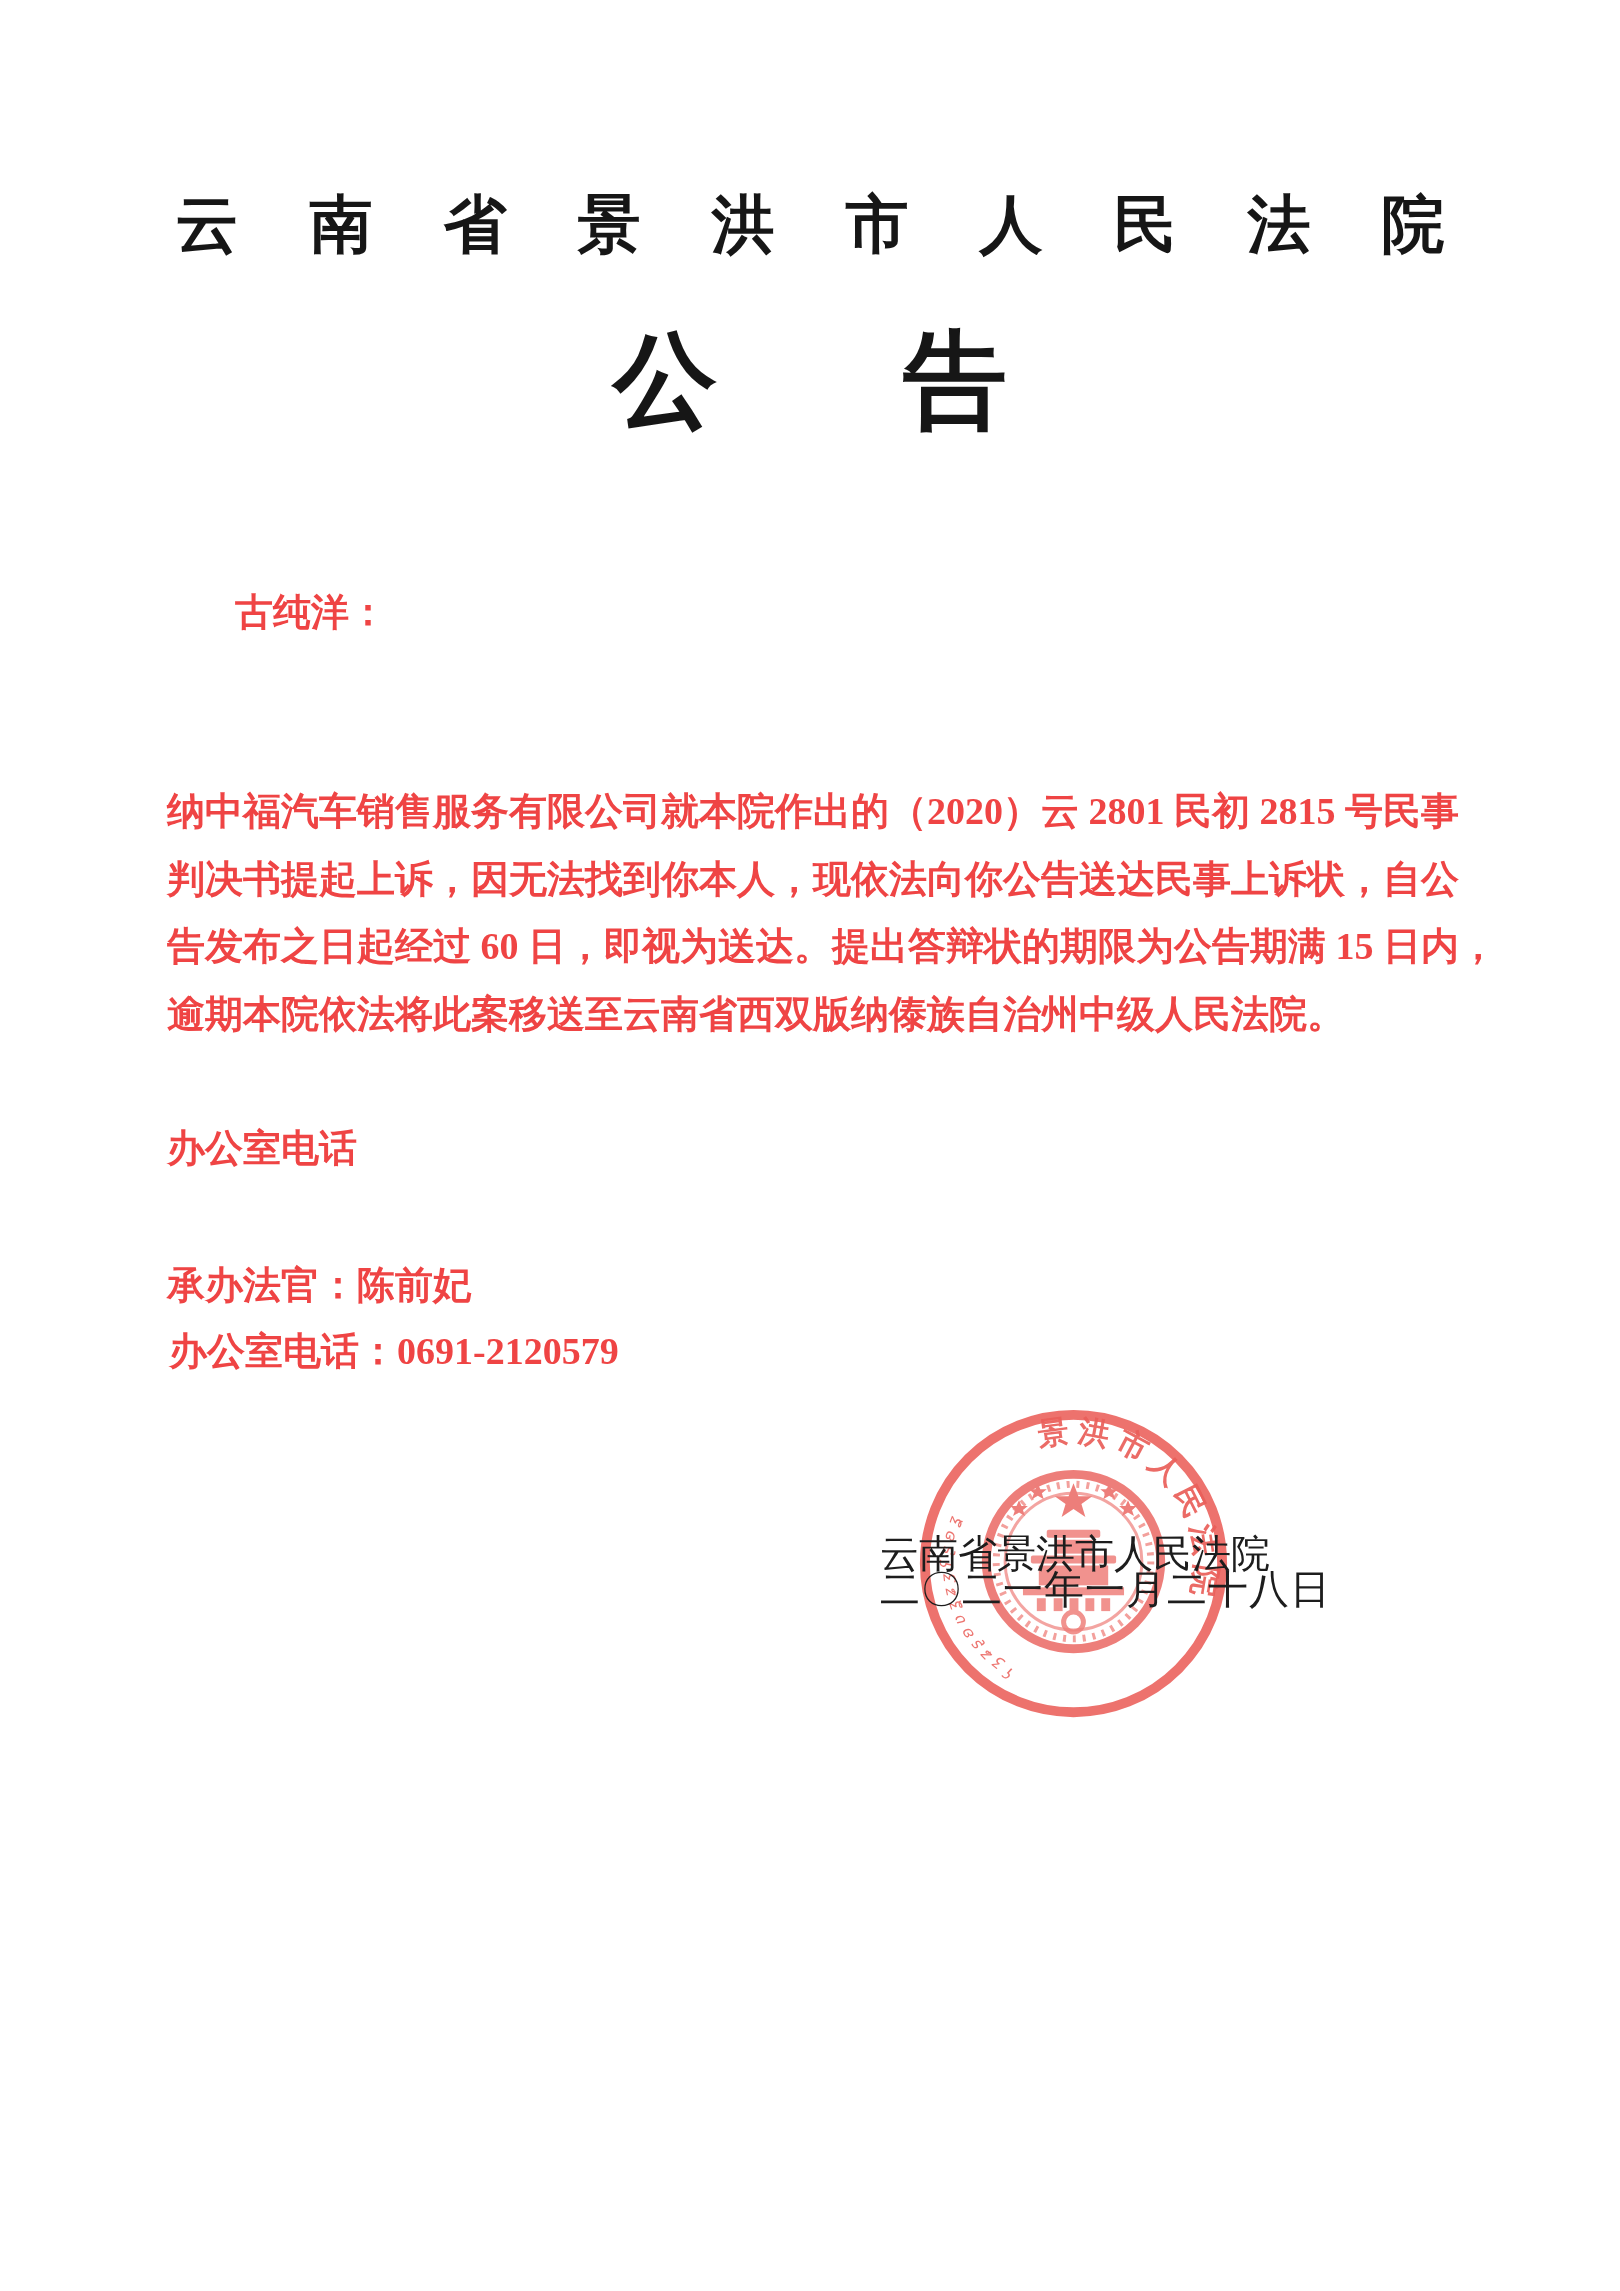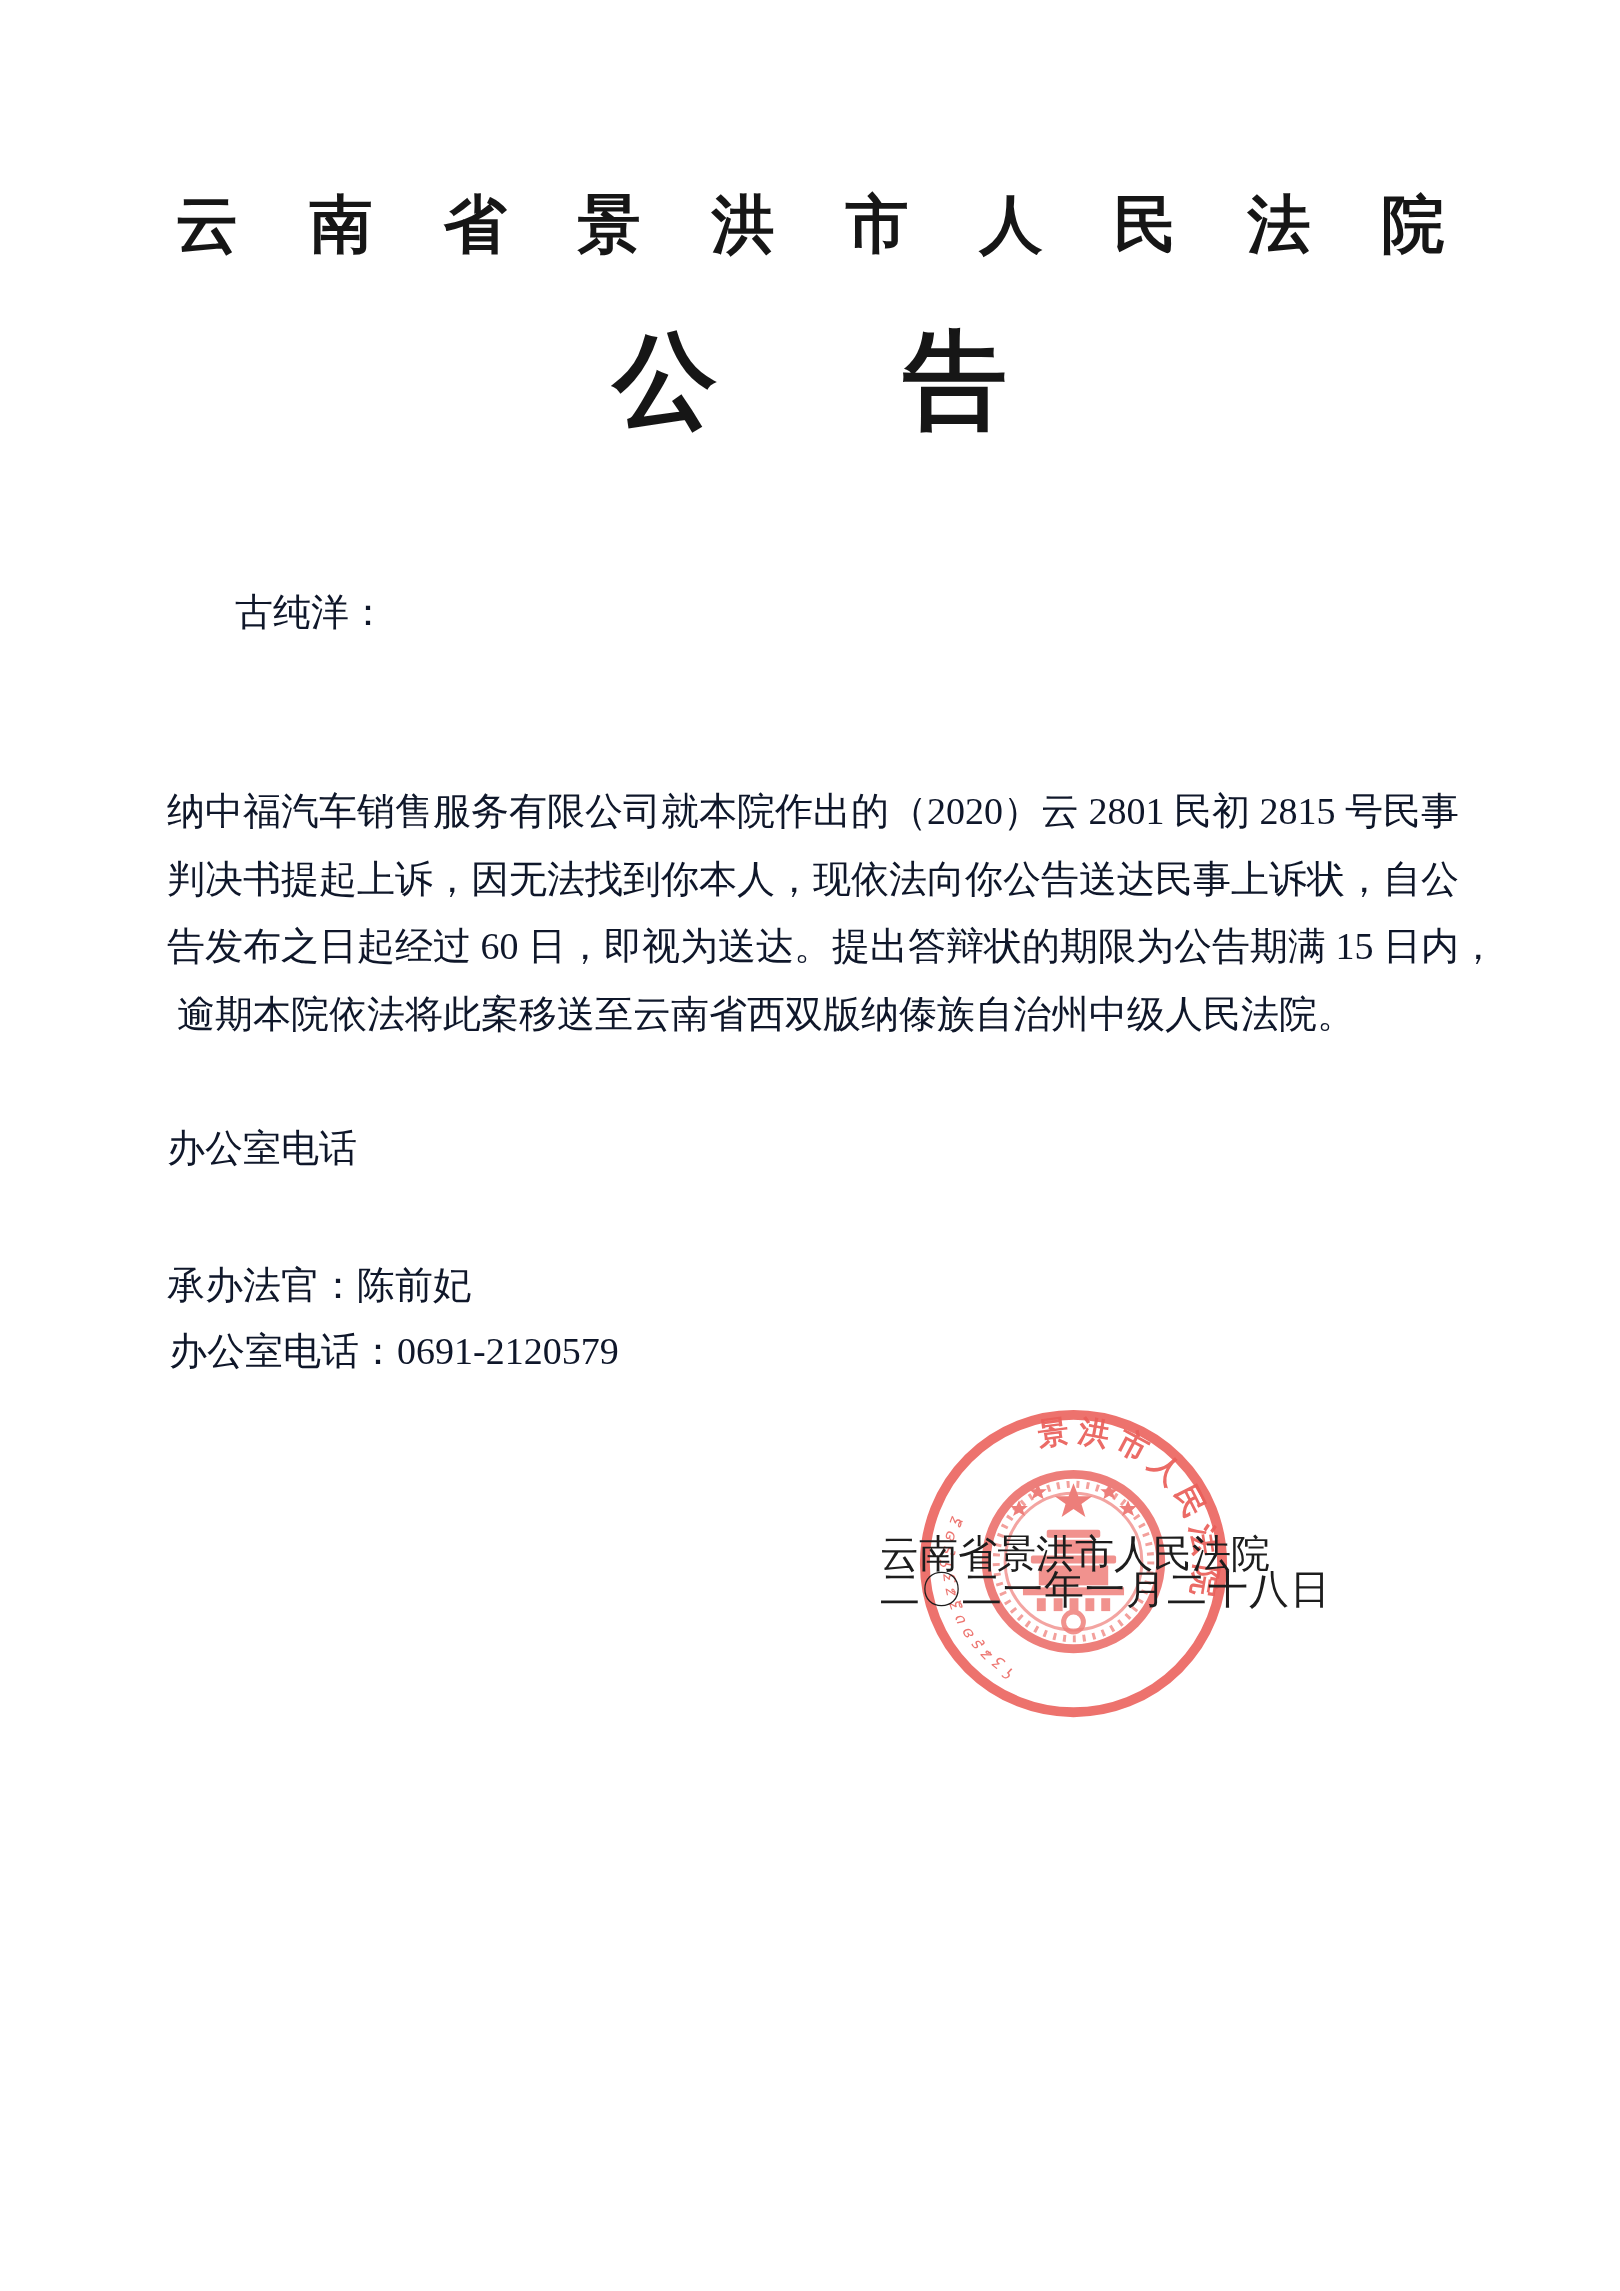--- a/index.html
+++ b/index.html
@@ -20,28 +20,28 @@
     letter-spacing:71px;text-indent:71px;
     color:#161616;
   }
   .announce-title{
     left:0;top:312px;width:100%;
     text-align:center;
     font-size:104px;font-weight:700;
     letter-spacing:186px;text-indent:186px;
     color:#161616;
   }
-  .bodyline{font-size:38px;line-height:43px;color:#0f172a;}
+  .bodyline{font-size:38px;line-height:43px;color:#ef4444;font-weight:bold;}
   .salutation{left:235px;top:591px;}
   .l1{left:237px;top:655px;}
   .l2{left:167px;top:722px;}
   .l3{left:167px;top:790px;}
   .l4{left:167px;top:858px;}
   .l5{left:167px;top:925px;}
-  .l6{left:167px;top:993px;margin-left:10px;}
+  .l6{left:167px;top:993px;}
   .closing{left:167px;top:1127px;}
   .judge{left:167px;top:1264px;}
   .phone{left:169px;top:1330px;}
   .sig-court{left:880px;top:1527px;font-size:39px;z-index:3;}
   .sig-date{left:880px;top:1562px;font-size:40px;letter-spacing:1px;z-index:3;}
   .seal-wrap{
     position:absolute;left:910px;top:1405px;width:327px;height:327px;z-index:2;
   }
   .seal-wrap svg{display:block;width:100%;height:100%;
     mix-blend-mode:multiply;opacity:.92;}

